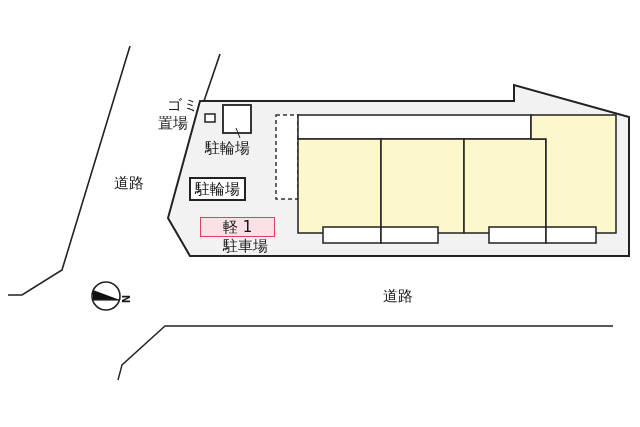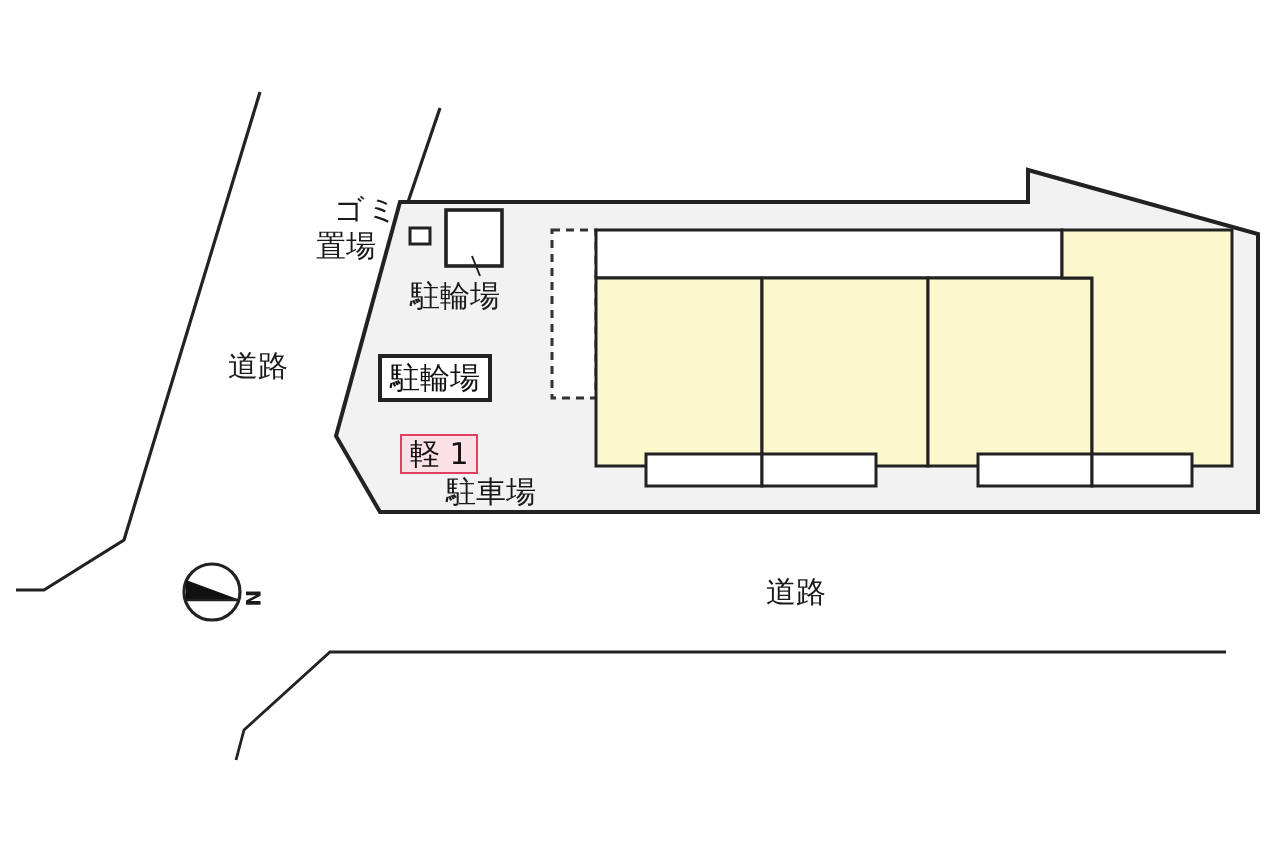--- a/index.html
+++ b/index.html
@@ -3,21 +3,21 @@
 <meta charset="utf-8">
 <style>
   html, body { margin:0; padding:0; background:#ffffff; }
   body { width:640px; height:427px; position:relative; overflow:hidden;
          font-family:"DejaVu Sans", sans-serif; color:#111; }
   svg.map { position:absolute; left:0; top:0; width:640px; height:427px; }
   .lbl { position:absolute; font-size:15px; line-height:16px; white-space:nowrap; color:#1a1a1a; }
   .boxlbl { position:absolute; border:2px solid #222; background:#fff; font-size:15px;
             line-height:20px; padding:0 4px; white-space:nowrap; }
   .pink { position:absolute; border:1.5px solid #e04060; background:#fbe1e6; font-size:15px;
-          line-height:18px; padding:0 4px; white-space:nowrap; }
+          line-height:18px; padding:0 22px; white-space:nowrap; }
 </style>
 </head>
 <body>
 
 <svg class="map" viewBox="0 0 640 427">
 
   <polyline points="130,46 62,270 22,295 8,295" fill="none" stroke="#222" stroke-width="1.6"></polyline>
 
   <polygon points="200,101 514,101 514,85 629,117 629,256 190,256 168,218 200,101" fill="#f2f2f2" stroke="#222" stroke-width="2"></polygon>
 

